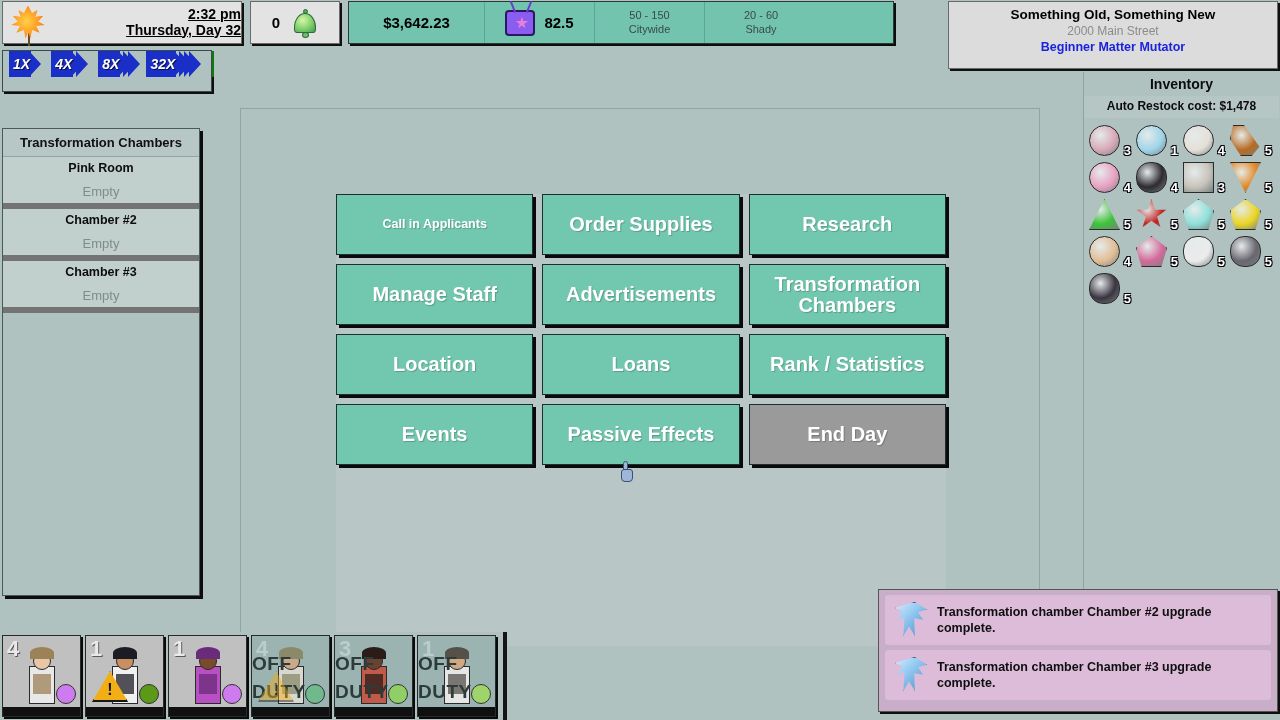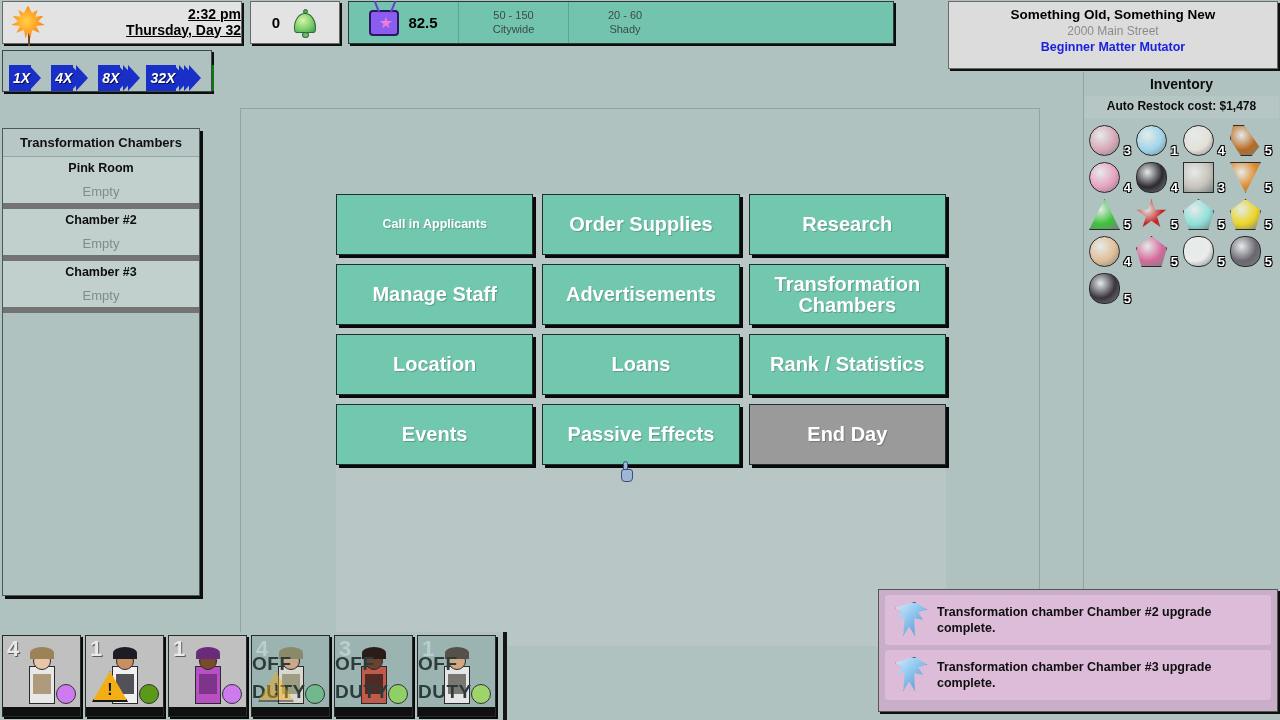--- a/index.html
+++ b/index.html
@@ -96,21 +96,21 @@
     border-left:4px solid transparent; border-right:4px solid transparent;
     border-bottom:10px solid #d03a2a;
   }
   .icon-devil .h1{ left:0px; transform:rotate(-20deg); }
   .icon-devil .h2{ right:0px; transform:rotate(20deg); }
 
   
   #speed-bar{
     position:absolute; left:2px; top:50px; width:210px; height:42px;
     background:#b0c2c0; border:1px solid #3a4a48; box-shadow:2px 2px 0 #0e0e0e;
-    display:flex; align-items:flex-end; padding-left:6px; gap:3px;
+    display:flex; align-items:flex-start; padding-left:6px; gap:3px;
   }
   .speed-btn{
     position:relative; height:26px; display:flex; align-items:center;
     color:#fff; font-size:14px; font-weight:bold; font-style:italic;
     padding-left:3px; text-shadow:1px 1px 0 #0a1040;
   }
   .sp-tri{
     width:0;height:0; border-top:13px solid transparent; border-bottom:13px solid transparent;
     border-left:12px solid #1a2ec8; margin-left:-2px;
   }
@@ -311,20 +311,23 @@
   <div id="bell-panel">
     <span id="bell-count">0</span>
     <span class="bell-glyph">
       <span class="top"></span>
         <span class="body"></span>
         <span class="clapper"></span>
     </span>
   </div>
 
   <div id="stats-bar">
+    <div class="stat-cell" id="stat-money">
+      <span>$3,642.23</span>
+    </div>
     <div class="stat-cell" style="width:110px">
       <span class="icon-tv">
           <i class="ant1"></i>
           <i class="ant2"></i>
         </span>
       <span class="stat-val">82.5</span>
     </div>
     <div class="stat-cell" style="width:110px">
       <div class="stat-range">
         <div>50 - 150</div>

